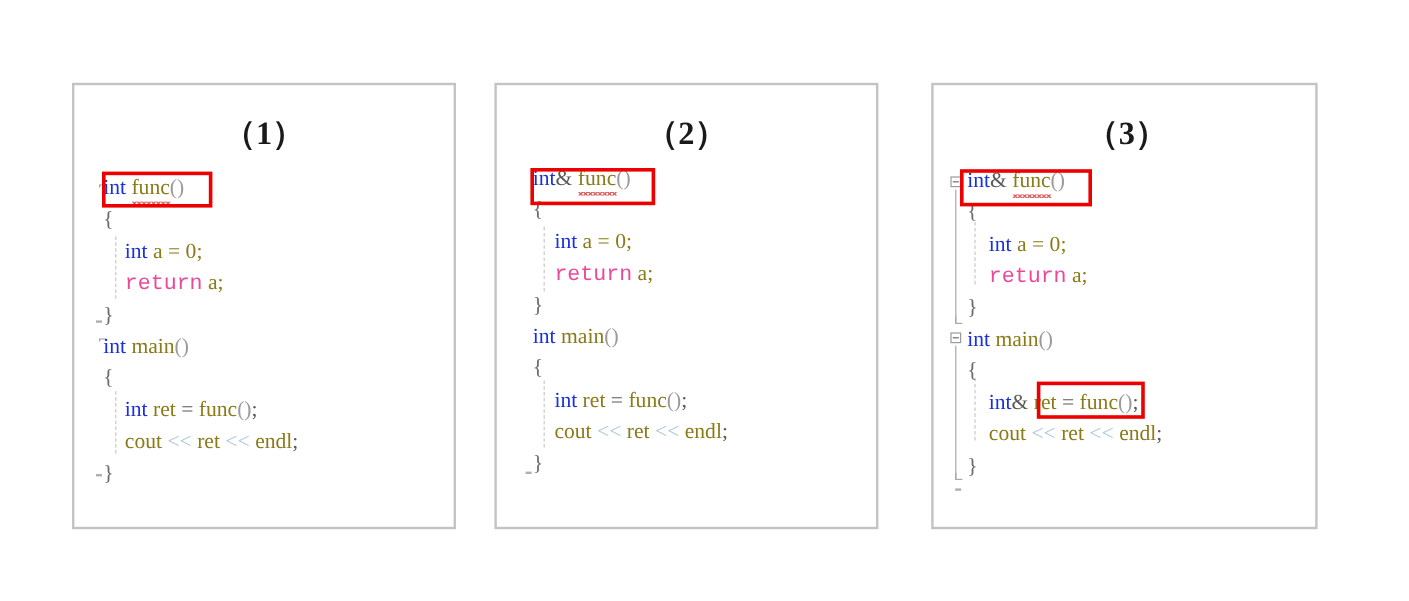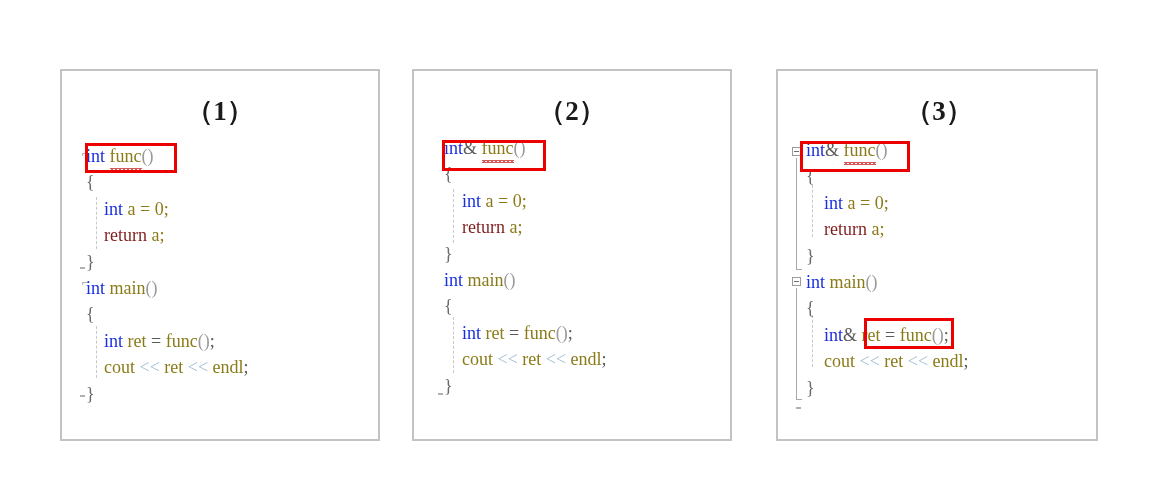--- a/index.html
+++ b/index.html
@@ -63,21 +63,21 @@
   .panel-2 .code { left: 30px; top: 64px; }
 
   .line {
     position: relative;
     height: 26.4px;
     white-space: pre;
   }
 
   
   .kw    { color: #1a2fe0; }          
-  .ret   { color: #7f1d1d; }          
+  .ret   { color: #ec4899; font-family: Liberation Mono, monospace; }          
   .ident { color: #8a7b18; }          
   .punct { color: #9a9a9a; }          
   .op    { color: #5a5a5a; }          
   .shift { color: #a9c3d6; }          
   .brace { color: #6b6b6b; }
 
   
   .squiggle {
     position: relative;
     display: inline-block;

